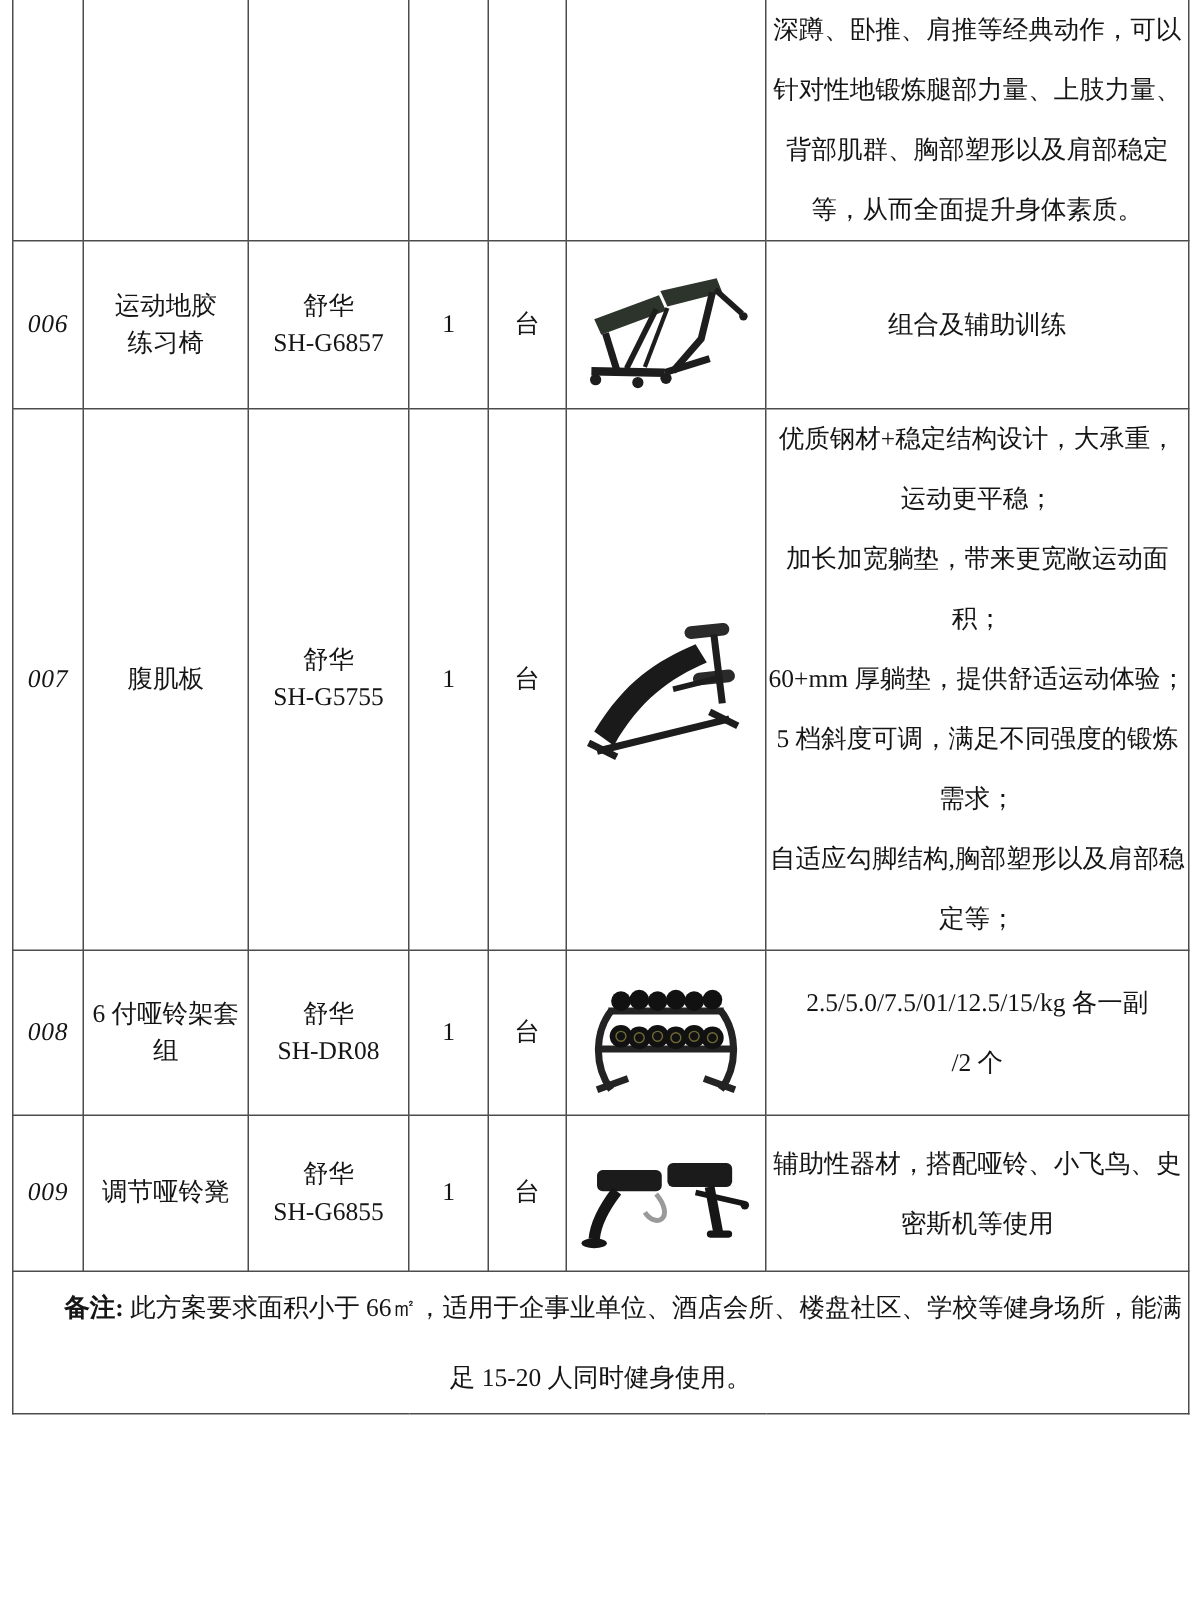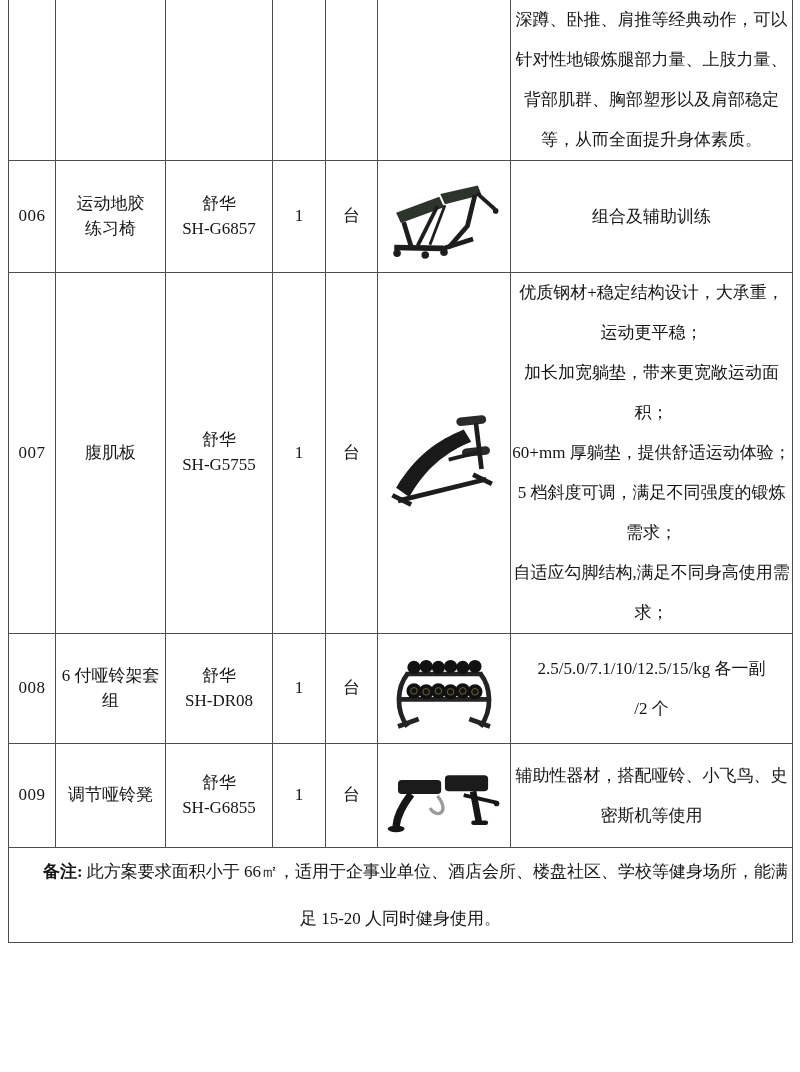--- a/index.html
+++ b/index.html
@@ -20,21 +20,21 @@
     border:1.5px solid #4c4c4c;
     padding:0;
     text-align:center;
     vertical-align:middle;
     font-size:17px;
     line-height:1.45;
     overflow:hidden;
   }
   table.quote tr.cut-row td { border-top:none; }
   .two-line { line-height:41px; }
-  .cell-no { letter-spacing:0.5px; }
+  .cell-no { letter-spacing:0.5px;font-style:italic; }
   .desc-cell { text-align:left; padding:4px 10px 4px 12px; }
   .desc-cell p { margin:0; line-height:40px; }
   .center-cell { text-align:center; }
   .img-cell { padding:2px; }
   .img-cell svg { display:block; margin:0 auto; }
   .footer-cell { text-align:left; padding:8px 14px 8px 12px; }
   .footer-cell p { margin:0; line-height:47px; text-indent:30px; font-size:17px; }
   .bold { font-weight:bold;text-align:center; }
 </style>
 </head>
@@ -124,21 +124,21 @@
             <path d="M10,110 L30,120" stroke-width="5"></path>
             <path d="M96,88 L116,98" stroke-width="5"></path>
           </g>
         </svg>
       </td>
       <td class="desc-cell">
         <p>优质钢材+稳定结构设计，大承重，运动更平稳；</p>
         <p>加长加宽躺垫，带来更宽敞运动面积；</p>
         <p>60+mm 厚躺垫，提供舒适运动体验；</p>
         <p>5 档斜度可调，满足不同强度的锻炼需求；</p>
-        <p>自适应勾脚结构,满足不同身高使用需求；</p>
+        <p>自适应勾脚结构,胸部塑形以及肩部稳定等；</p>
       </td>
     </tr>
 
     <tr style="height:110px">
       <td class="cell-no">008</td>
       <td class="two-line">
         <div>6 付哑铃架套</div>
         <div>组</div>
       </td>
       <td class="two-line">
@@ -175,21 +175,21 @@
             <circle cx="33" cy="52" r="3.5"></circle>
                 <circle cx="46" cy="53" r="3.5"></circle>
                 <circle cx="59" cy="52" r="3.5"></circle>
             <circle cx="72" cy="53" r="3.5"></circle>
                 <circle cx="85" cy="52" r="3.5"></circle>
                 <circle cx="98" cy="53" r="3.5"></circle>
           </g>
         </svg>
       </td>
       <td class="desc-cell">
-        <p>2.5/5.0/7.1/10/12.5/15/kg 各一副</p>
+        <p>2.5/5.0/7.5/01/12.5/15/kg 各一副</p>
         <p>/2 个</p>
       </td>
     </tr>
 
     <tr style="height:104px">
       <td class="cell-no">009</td>
       <td>调节哑铃凳</td>
       <td class="two-line">
         <div>舒华</div>
         <div>SH-G6855</div>

